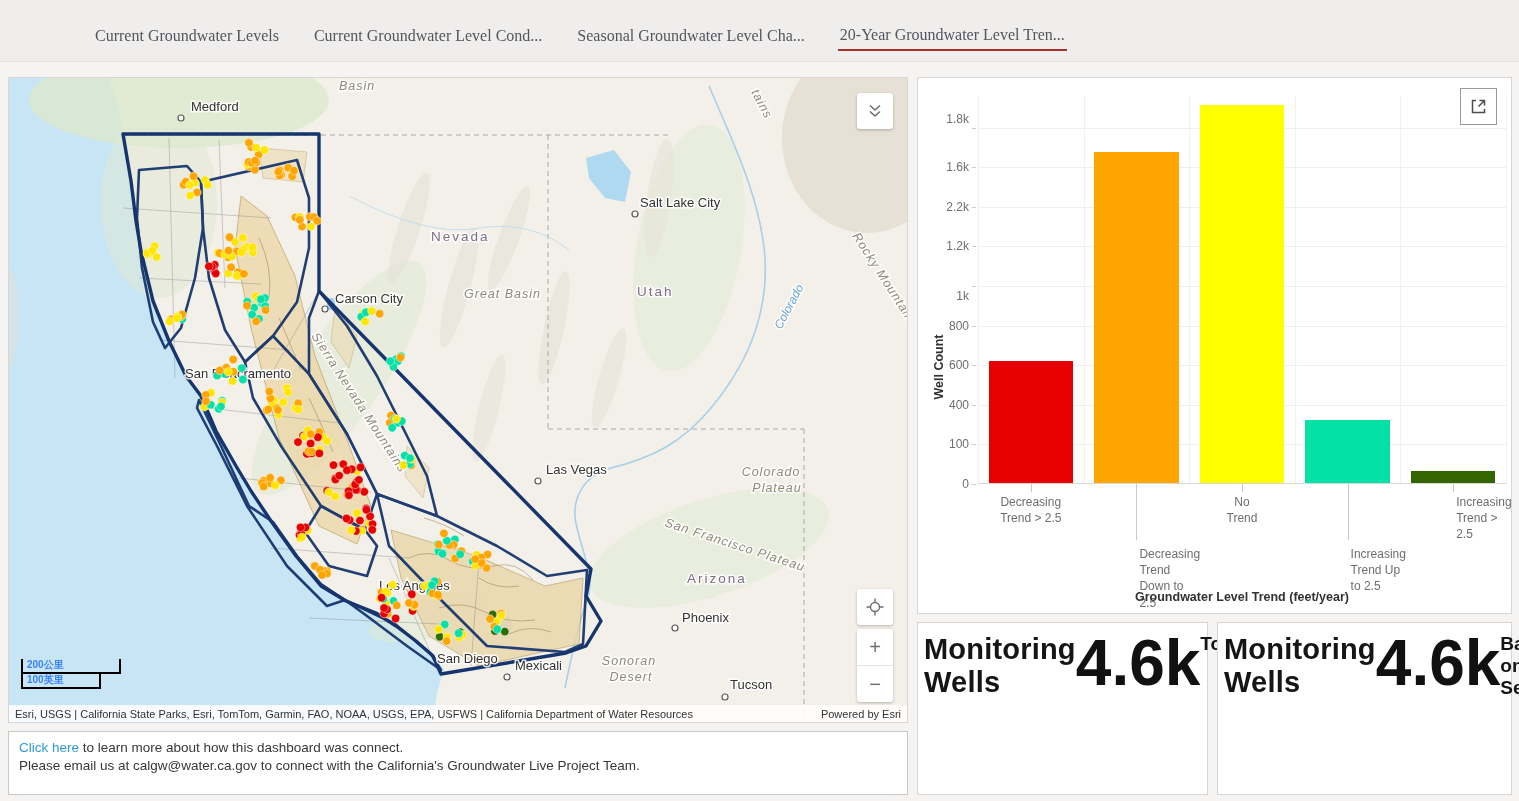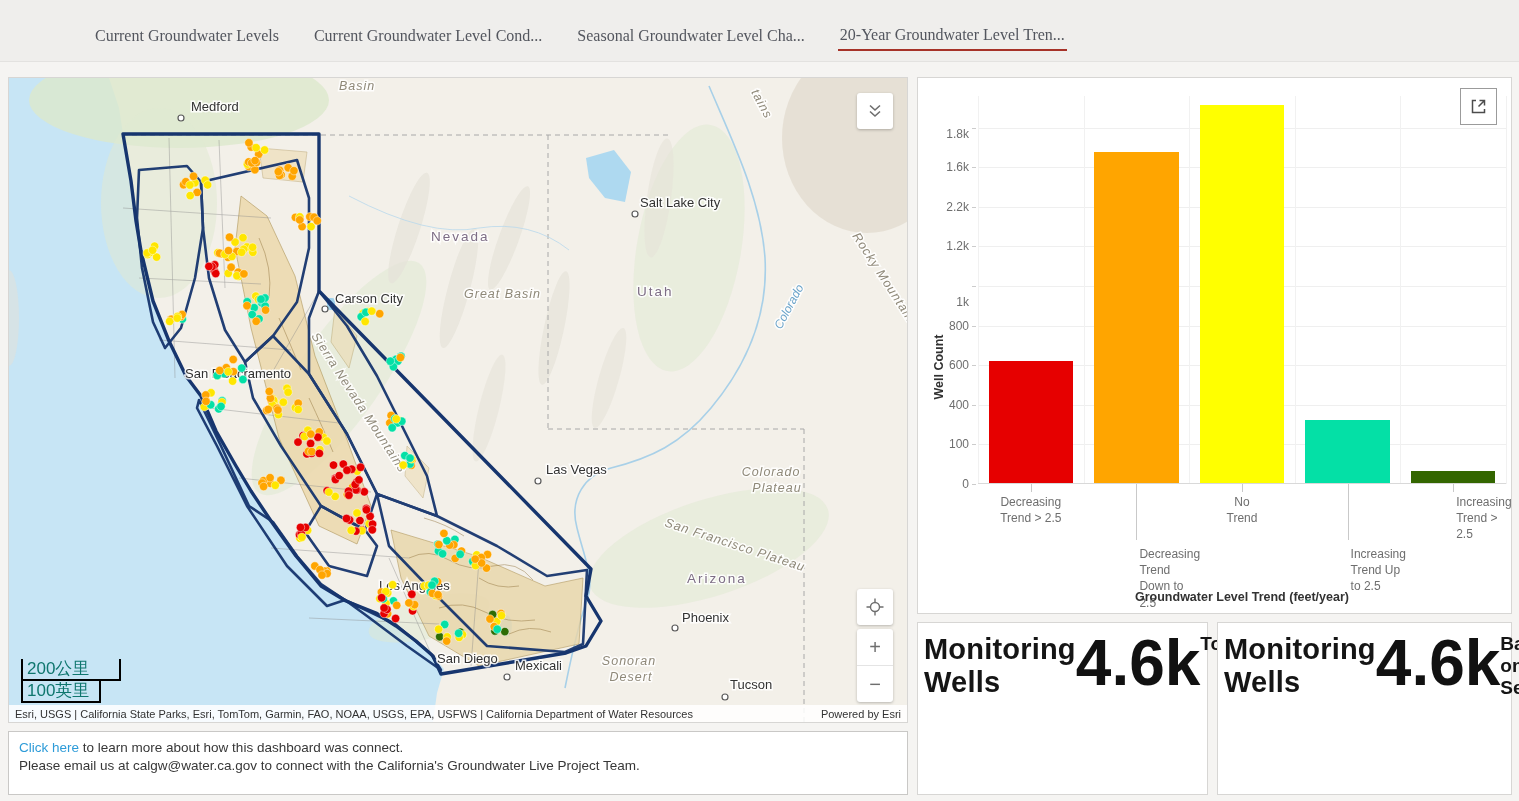--- a/index.html
+++ b/index.html
@@ -32,22 +32,22 @@
     display:flex; align-items:center; justify-content:center; cursor:pointer; }
   #collapse-btn { right:14px; top:15px; }
   #locate-btn   { right:14px; top:511px; }
   .zoom-stack { position:absolute; right:14px; top:551px; width:36px; height:73px;
     background:#fff; border-radius:3px; box-shadow:0 1px 3px rgba(0,0,0,.25);
     display:flex; flex-direction:column; }
   .zoom-cell { flex:1; display:flex; align-items:center; justify-content:center;
     font-size:20px; color:#6e6e6e; cursor:pointer; }
   .zoom-cell:first-child { border-bottom:1px solid #e4e4e4; }
 
-  .scalebar { position:absolute; left:12px; top:581px; font-size:17px;
-    color:#0f766e; font-weight:normal; line-height:1; }
+  .scalebar { position:absolute; left:12px; top:581px; font-size:10px;
+    color:#3b82f6; font-weight:bold; line-height:1; }
   .sb-seg { border-left:2px solid #000; border-right:2px solid #000;
     border-bottom:2px solid #000; padding:1px 4px 2px; }
   .sb-km { width:100px; }
   .sb-mi { width:80px; }
 
   .attrib { position:absolute; left:0; bottom:0; width:100%; height:17px;
     background:rgba(255,255,255,.85); font-size:11px; color:#323232;
     display:flex; justify-content:space-between; align-items:center;
     padding:0 6px; white-space:nowrap; }
 
@@ -570,33 +570,33 @@
         <div class="gridline-h" style="top: 308.816px;"></div>
         <div class="ytick" style="top: 308.816px;">400</div>
         <div class="ytick-mark" style="top: 308.816px;"></div>
         <div class="gridline-h" style="top: 269.224px;"></div>
         <div class="ytick" style="top: 269.224px;">600</div>
         <div class="ytick-mark" style="top: 269.224px;"></div>
         <div class="gridline-h" style="top: 229.633px;"></div>
         <div class="ytick" style="top: 229.633px;">800</div>
         <div class="ytick-mark" style="top: 229.633px;"></div>
         <div class="gridline-h" style="top: 190.041px;"></div>
-        <div class="ytick" style="top: 206px;">1k</div>
+        <div class="ytick" style="top: 200px;">1k</div>
         <div class="ytick-mark" style="top: 190.041px;"></div>
         <div class="gridline-h" style="top: 150.449px;"></div>
         <div class="ytick" style="top: 150.449px;">1.2k</div>
         <div class="ytick-mark" style="top: 150.449px;"></div>
         <div class="gridline-h" style="top: 110.857px;"></div>
         <div class="ytick" style="top: 110.857px;">2.2k</div>
         <div class="ytick-mark" style="top: 110.857px;"></div>
         <div class="gridline-h" style="top: 71.2653px;"></div>
         <div class="ytick" style="top: 71.2653px;">1.6k</div>
         <div class="ytick-mark" style="top: 71.2653px;"></div>
         <div class="gridline-h" style="top: 31.6735px;"></div>
-        <div class="ytick" style="top: 38px; margin-left: 24px;">1.8k</div>
+        <div class="ytick" style="top: 23px; margin-left: 24px;">1.8k</div>
         <div class="ytick-mark" style="top: 31.6735px;"></div>
         <div class="gridline-v" style="left: 0px;"></div>
         <div class="gridline-v" style="left: 105.6px;"></div>
         <div class="gridline-v" style="left: 211.2px;"></div>
         <div class="gridline-v" style="left: 316.8px;"></div>
         <div class="gridline-v" style="left: 422.4px;"></div>
         <div class="gridline-v" style="left: 528px;"></div>
         <div class="baseline"></div>
         <div class="bar" title="615" style="left: 10.56px; width: 84.48px; height: 121.7px; background: rgb(230, 0, 0);"></div>
         <div class="bar" title="1670" style="left: 116.16px; width: 84.48px; height: 330.6px; background: rgb(255, 165, 0);"></div>

